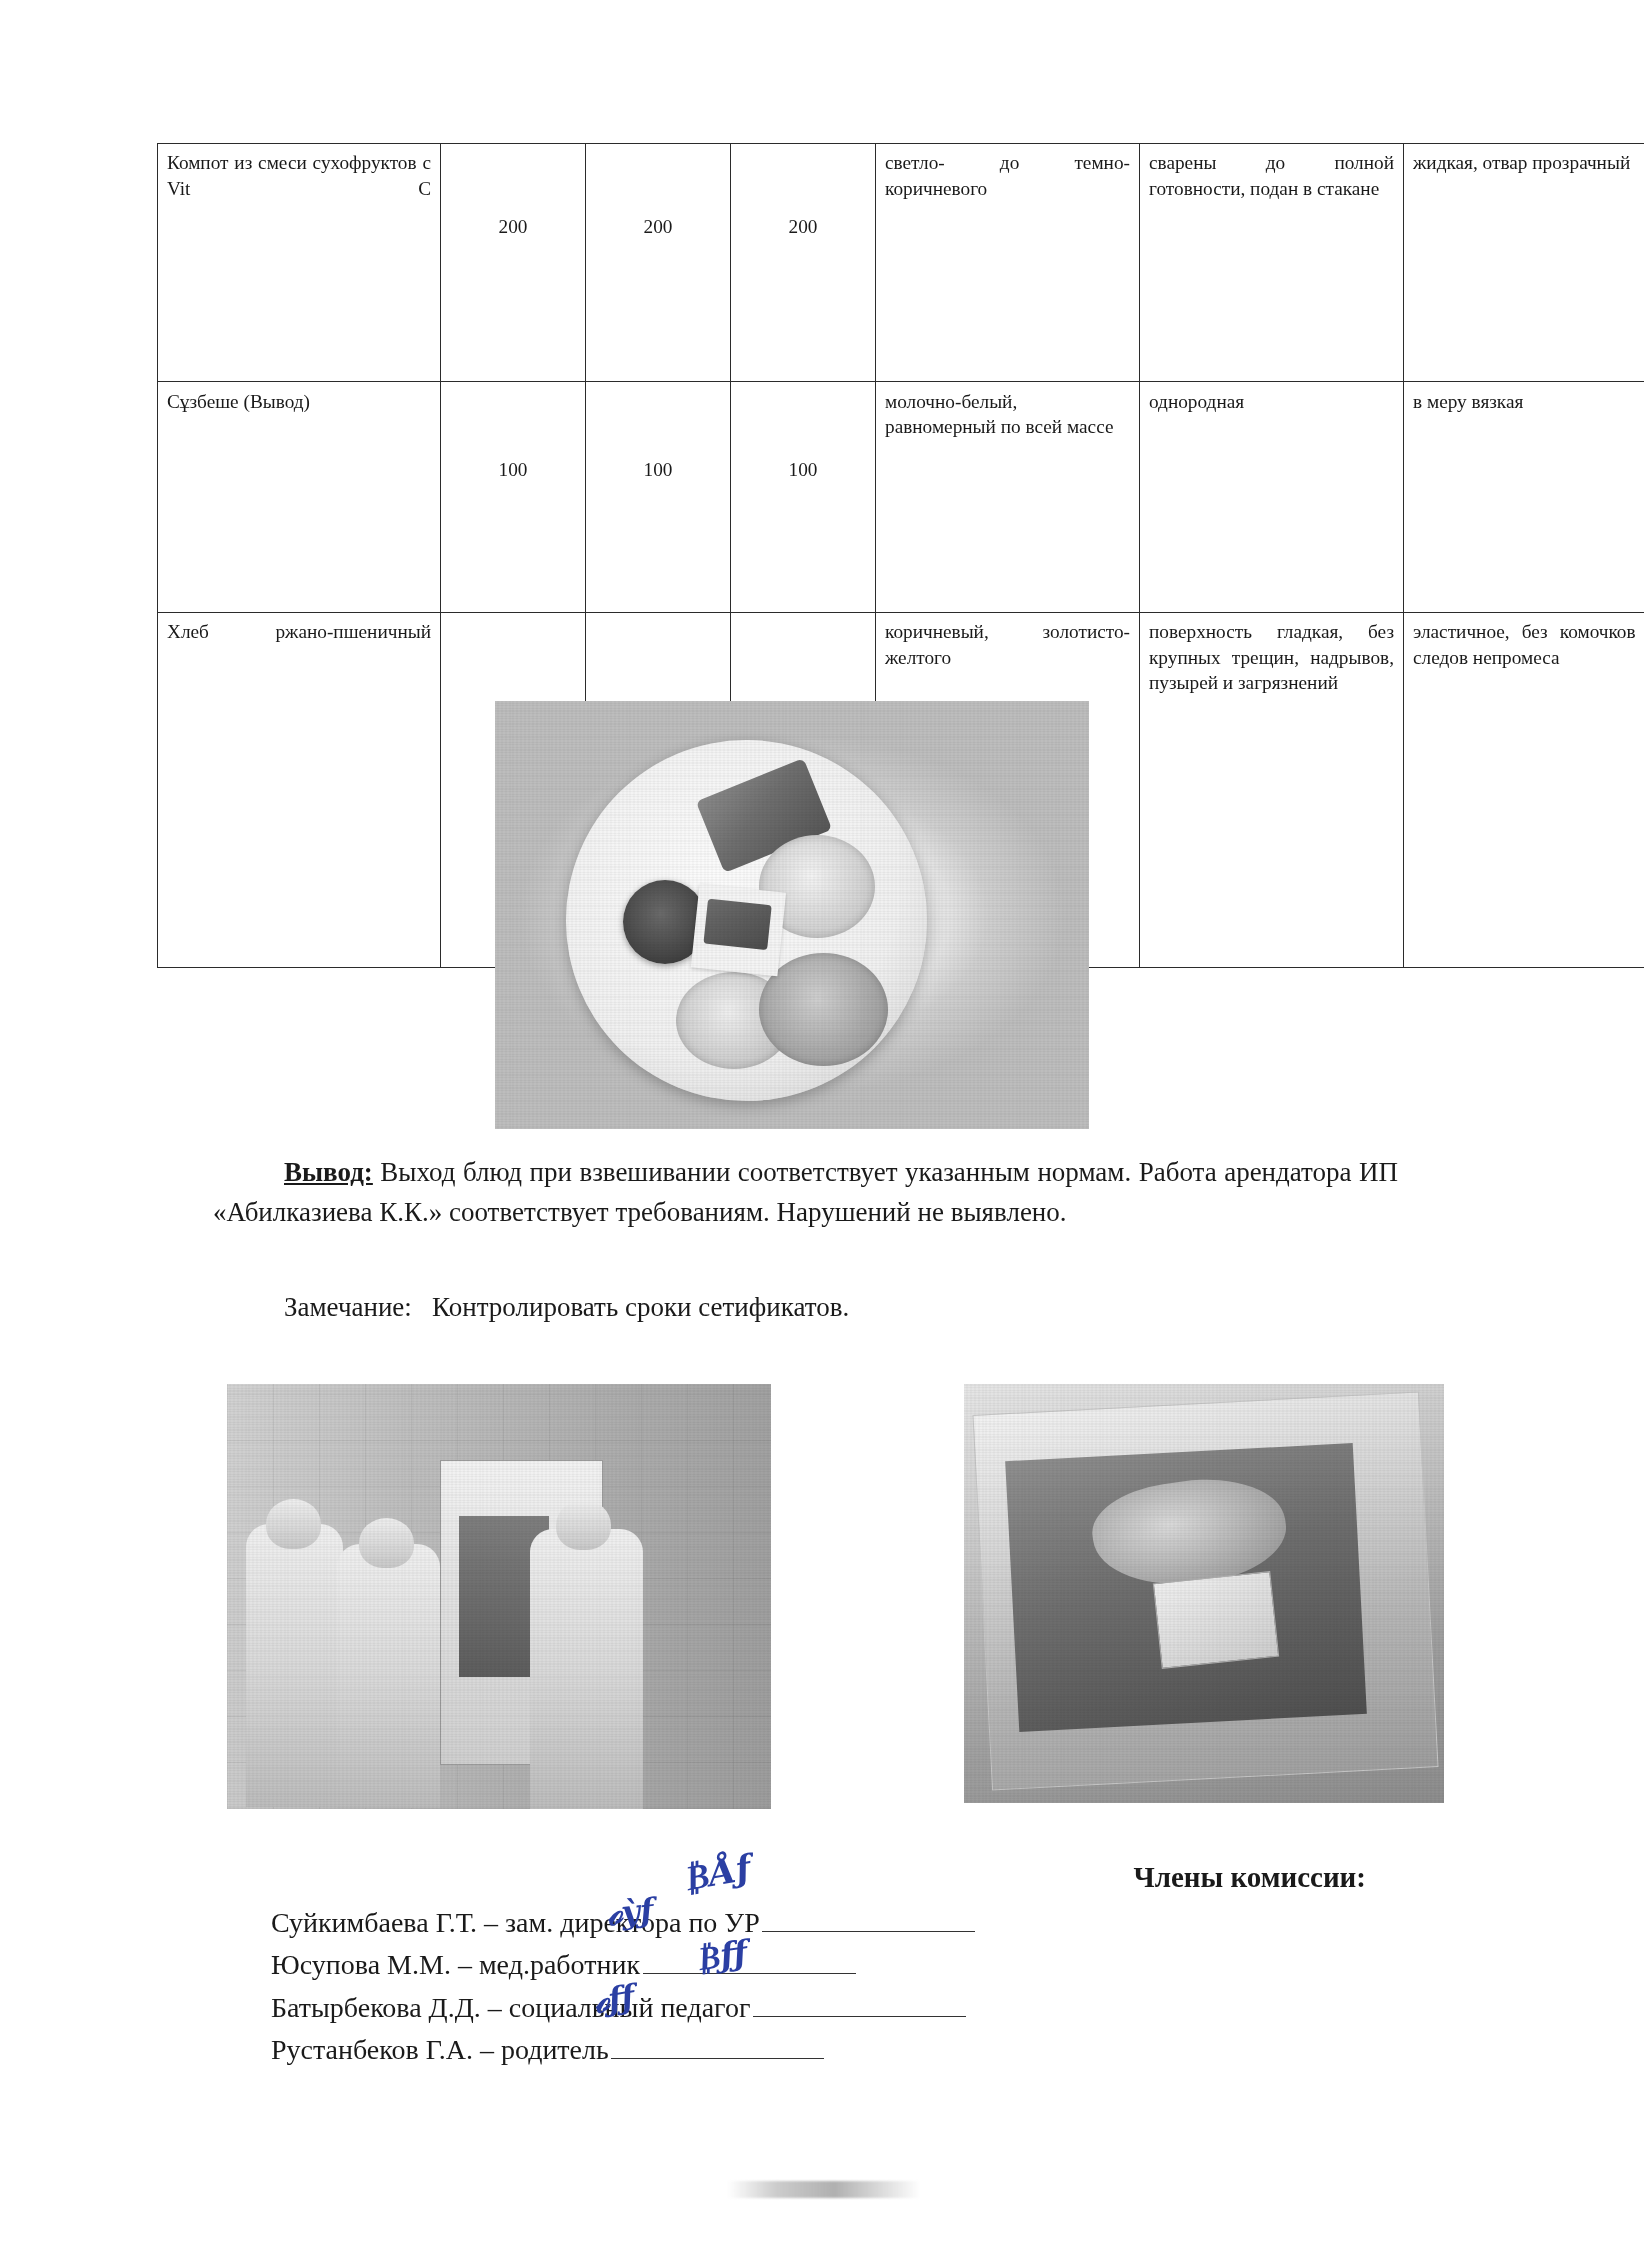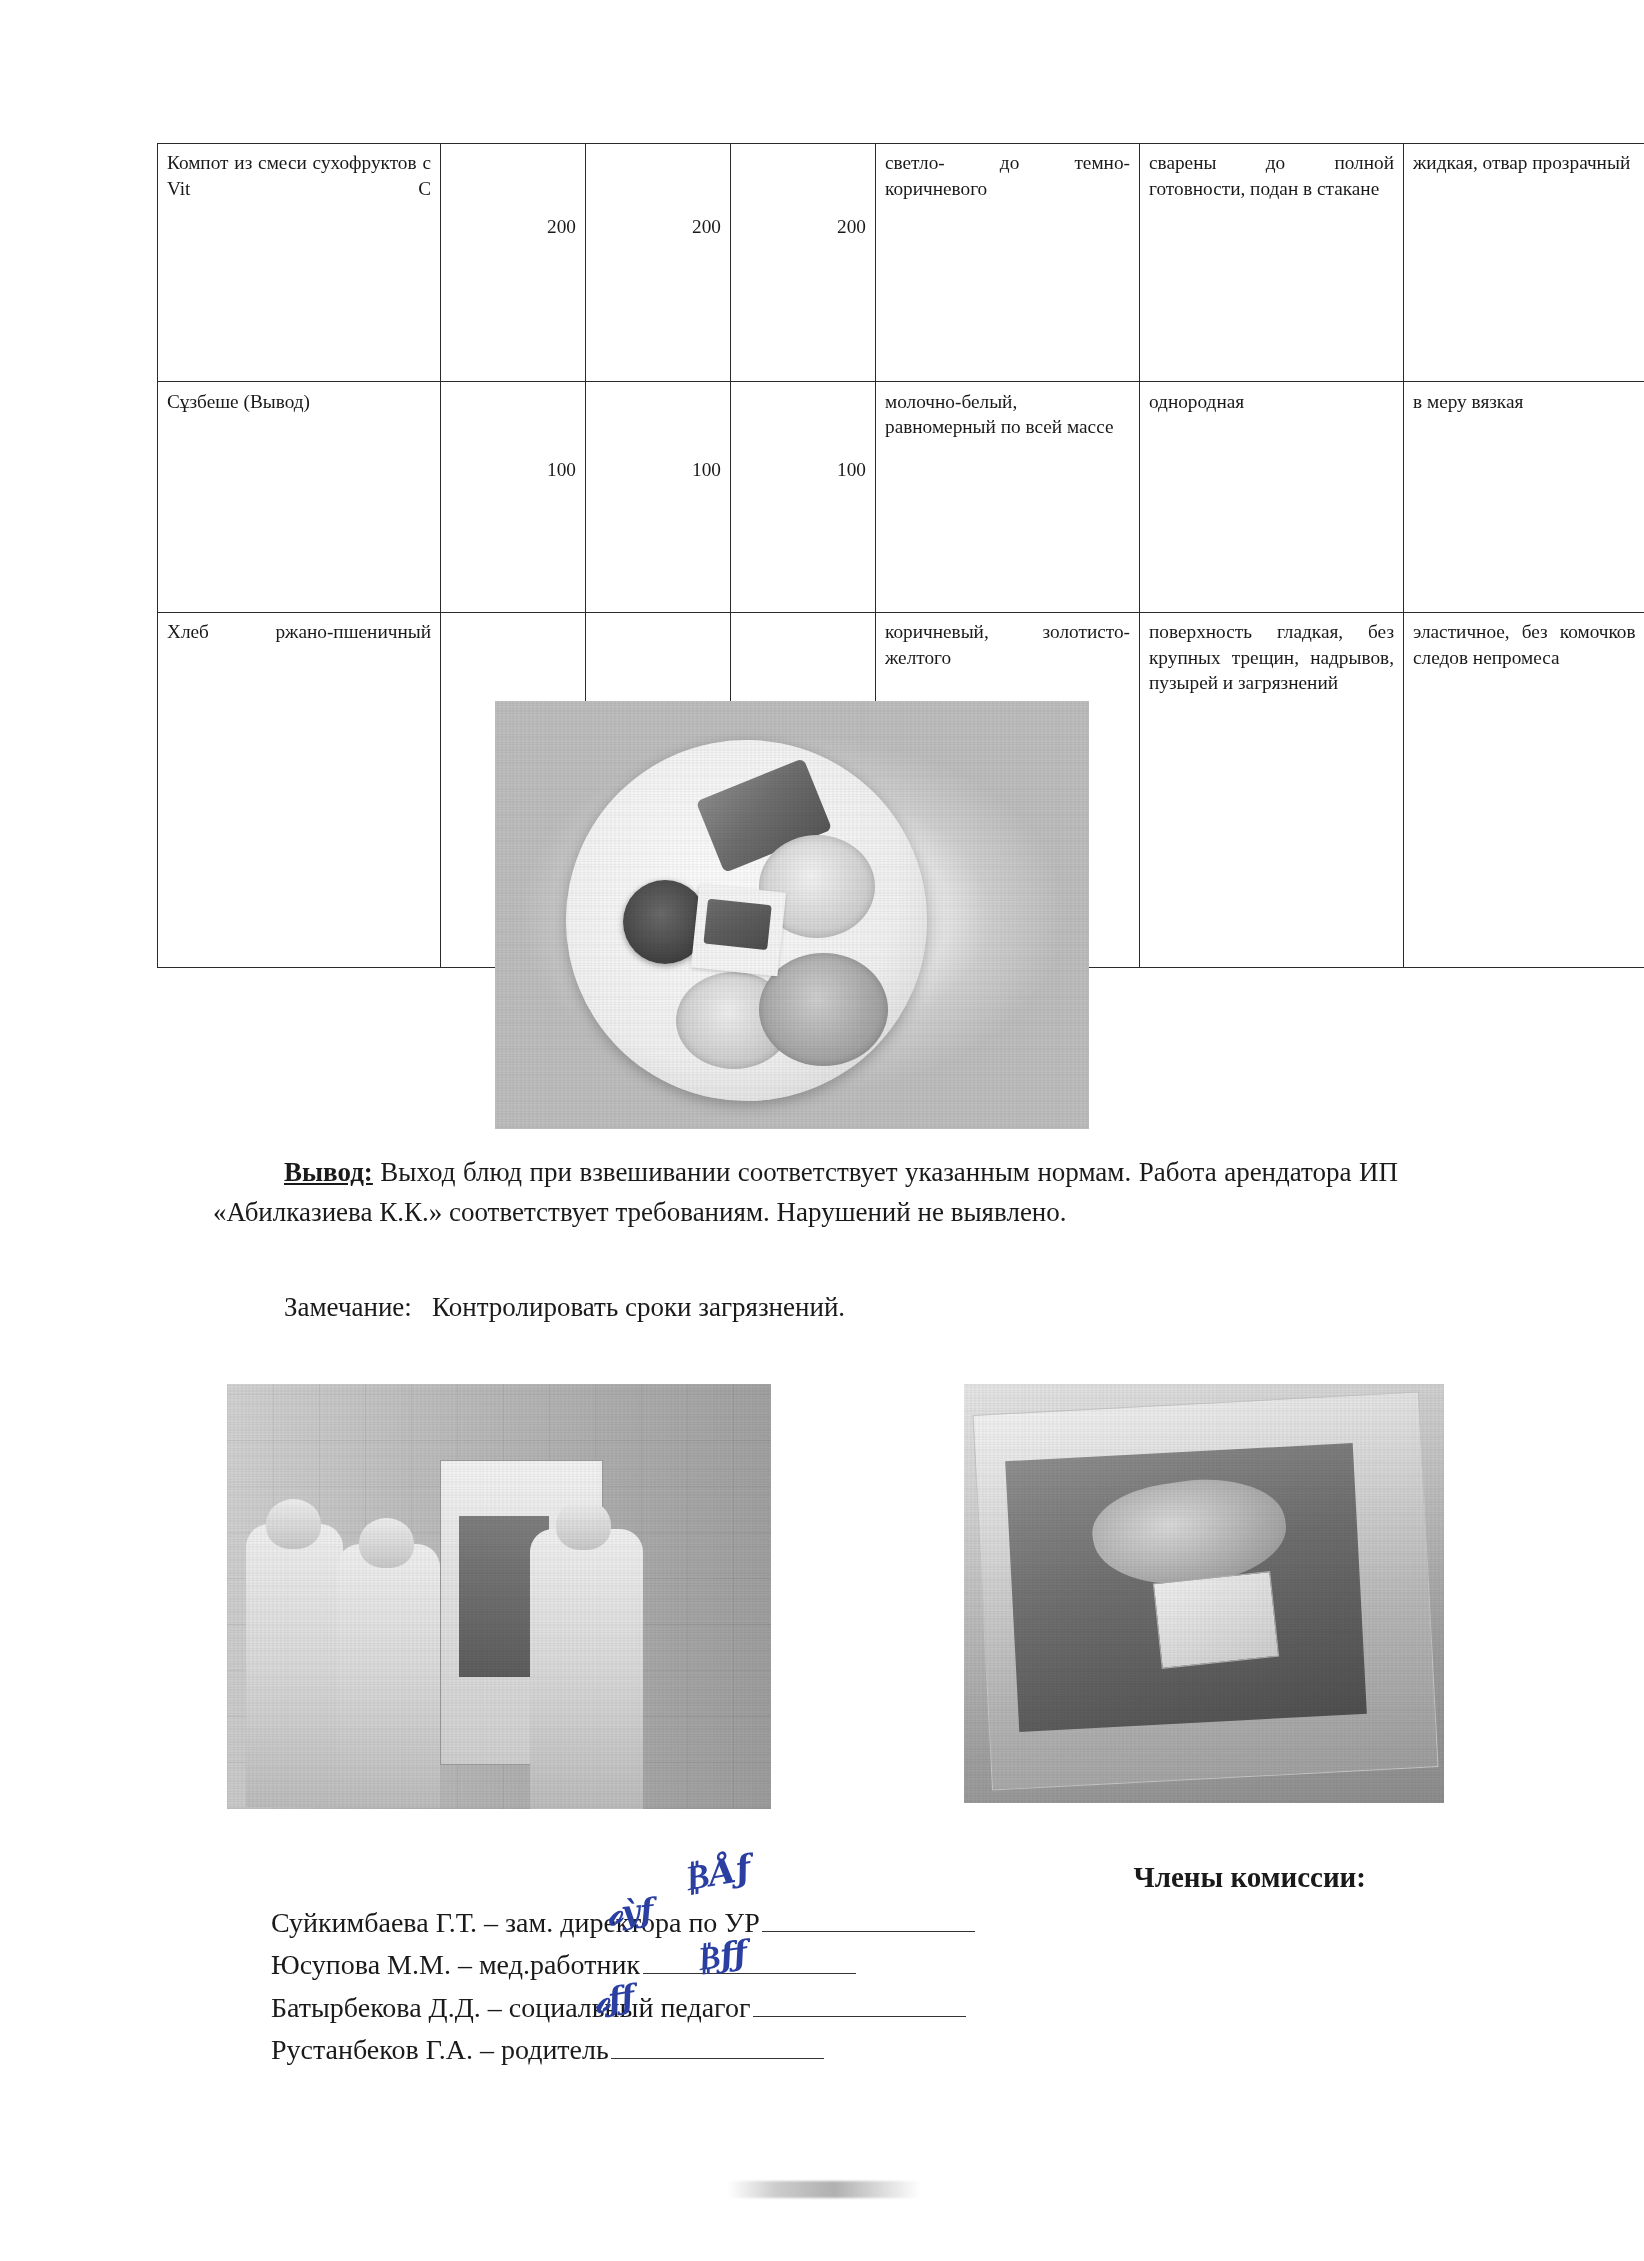--- a/index.html
+++ b/index.html
@@ -43,21 +43,21 @@
     line-height: 1.33;
     font-family: "Liberation Serif", serif;
   }
   td.name-cell {
     text-align: justify;
     text-align-last: justify;
     width: 264px;
   }
   td.num-cell {
     width: 126px;
-    text-align: right;
+    text-align: center;
     padding-top: 76px;
     font-size: 19.3px;
   }
   td.desc-cell {
     width: 245px;
     text-align: justify;
   }
   .row1 td { height: 161px; }
   .row2 td { height: 148px; }
   .row3 td { height: 232px; }
@@ -333,21 +333,21 @@
     <p>
       <span class="lbl">Вывод:</span>
       <span>Выход блюд при взвешивании соответствует указанным нормам. Работа арендатора ИП «Абилказиева К.К.» соответствует требованиям. Нарушений не выявлено.</span>
     </p>
   </div>
 
   <div class="remark">
     <p>
       <span class="lbl2">Замечание:</span>
       &nbsp;
-      <span>Контролировать сроки загрязнений.</span>
+      <span>Контролировать сроки сетификатов.</span>
     </p>
   </div>
 
   <div class="photo photo-fridge">
     <div class="fr-wall"></div>
     <div class="fr-tile"></div>
     <div class="fr-cabinet"></div>
     <div class="fr-door"></div>
     <div class="person p1"></div>
     <div class="head h1"></div>

